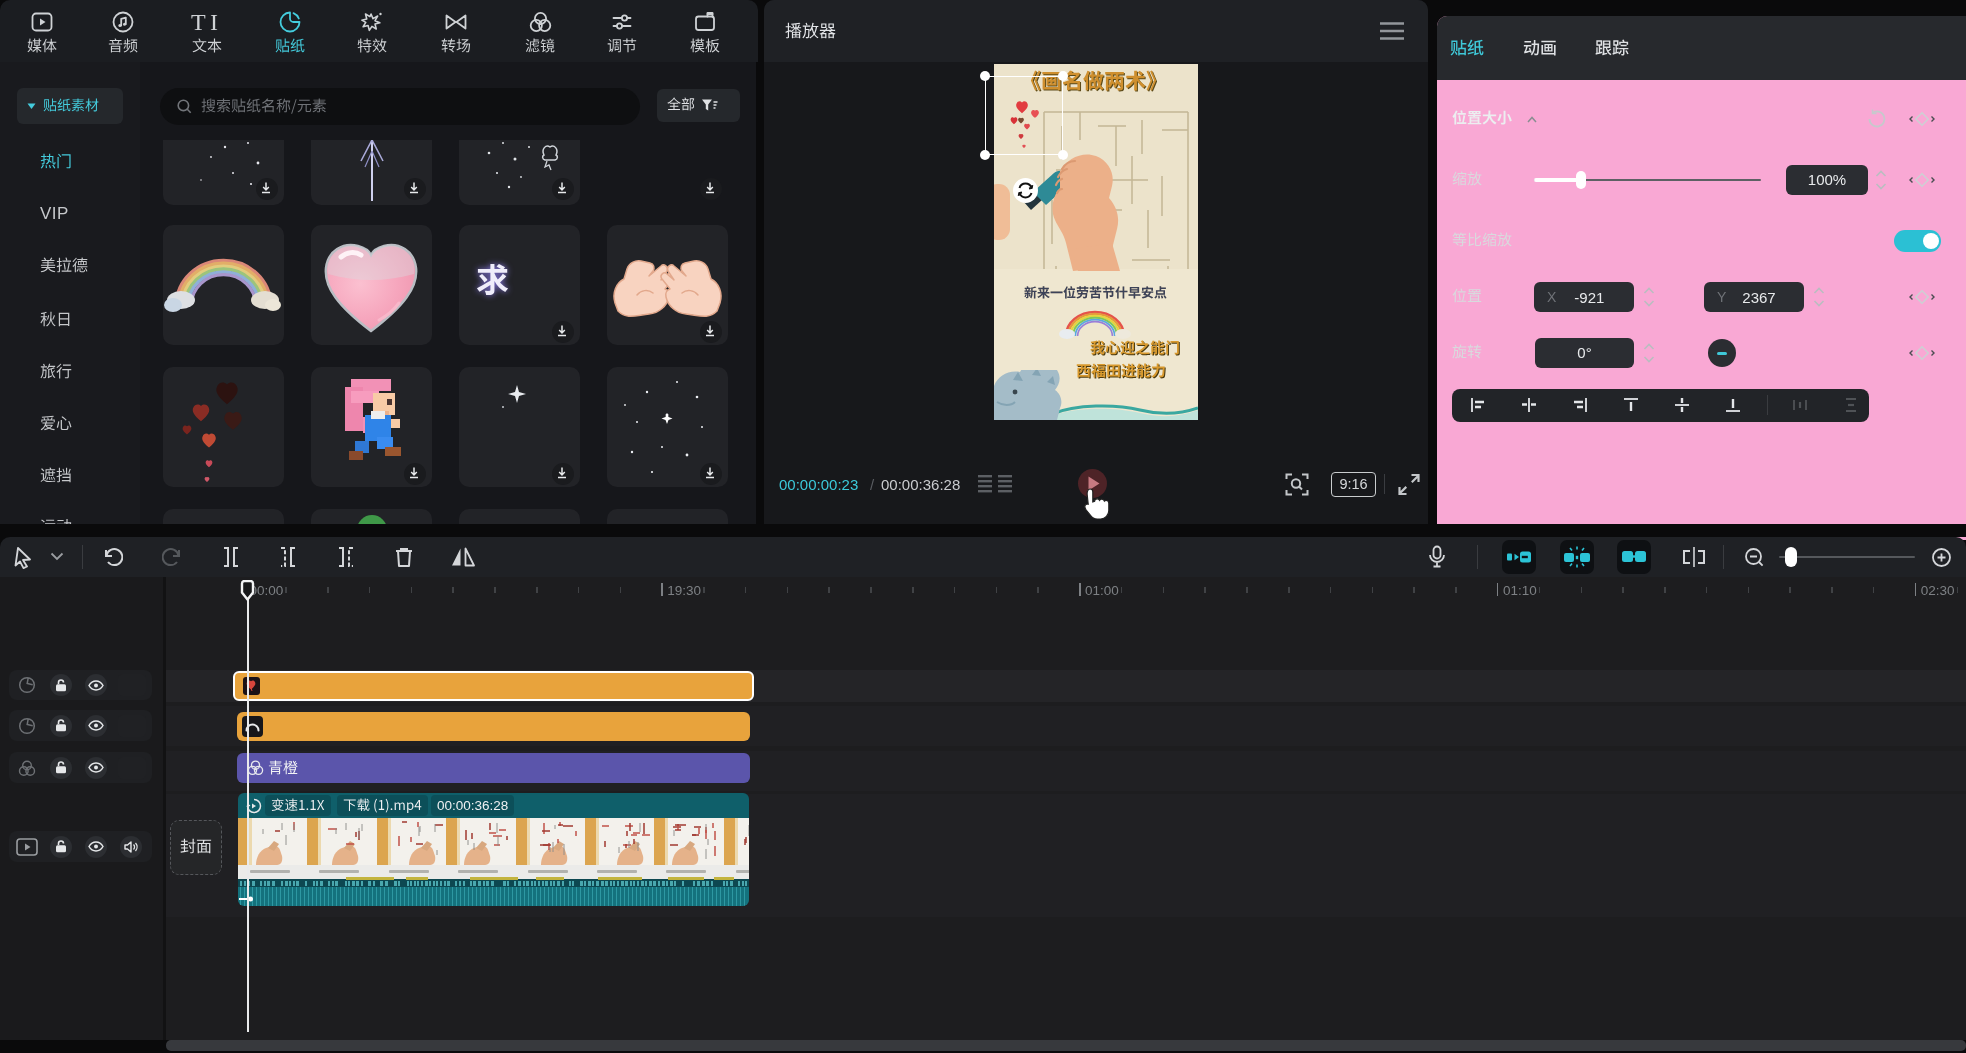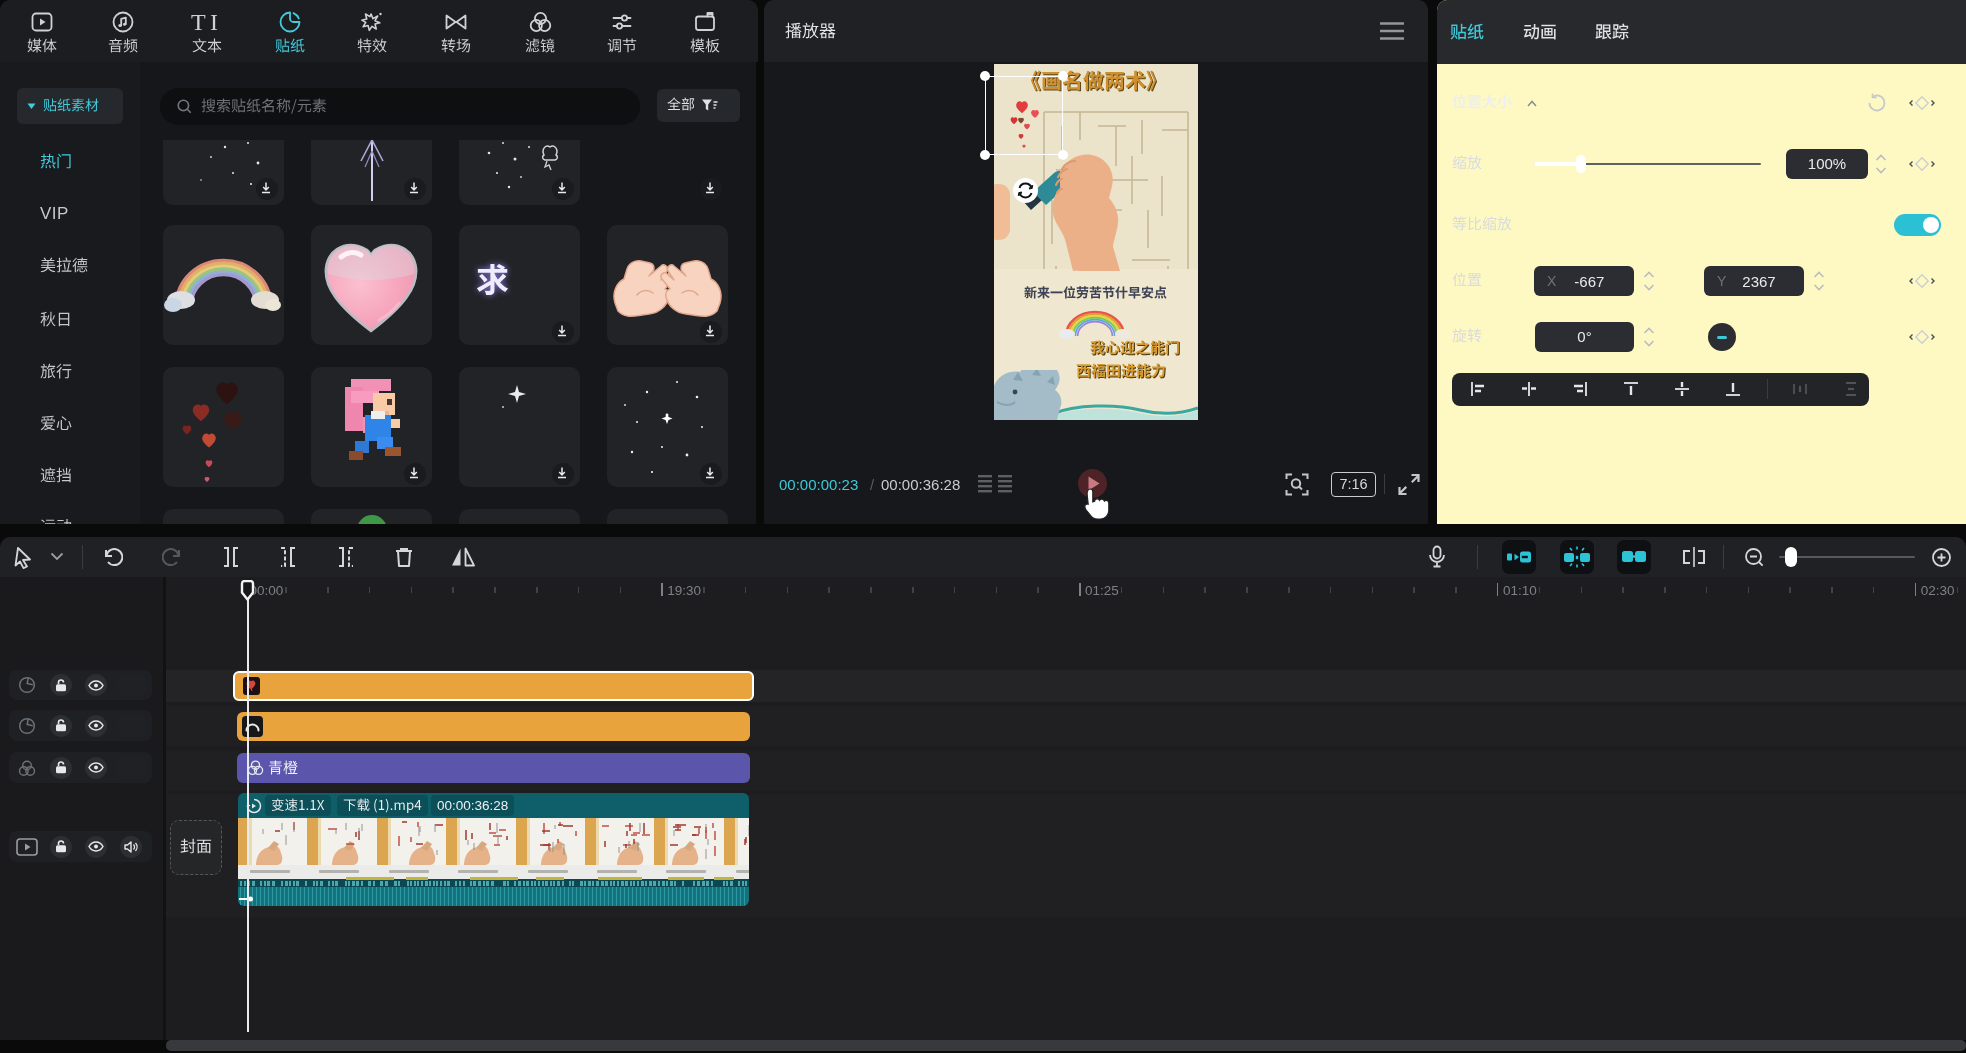--- a/index.html
+++ b/index.html
@@ -567,29 +567,29 @@
 <svg class="ab" style="left:318px;top:487px" width="30" height="36" viewBox="0 0 30 36">
         <path d="M8 2c1.6 0 2.8 1.2 2.8 2.8v10l1.8-.6c0-1.4 1.2-2.4 2.6-2.4 1 0 1.9.6 2.3 1.5 .5-.7 1.4-1.2 2.3-1.2 1.2 0 2.3.8 2.6 2 .4-.4 1-.6 1.7-.6 1.5 0 2.7 1.2 2.7 2.7v7.4c0 4.5-3.6 8.4-8.1 8.4h-3.5c-2.7 0-5.2-1.4-6.7-3.6L4.2 23c-1.3-2-1.8-3.3-1.1-4.6 .6-1.1 1.9-1.6 3.1-1.2l-1-9.4C5 6.2 5.2 2 8 2z" fill="#fff" stroke="#222" stroke-width="1.2"></path>
       </svg>
       <svg class="ab" style="left:521px;top:473px" width="24" height="23" viewBox="0 0 24 23">
         <g stroke="#c3c6c9" stroke-width="2" fill="none">
           <path d="M1.5 6V1.5H7M17 1.5h5.5V6M22.5 17v4.5H17M7 21.5H1.5V17"></path>
           <circle cx="11" cy="10.5" r="4.2"></circle>
           <path d="M14 13.5l3 3"></path>
         </g>
       </svg>
-      <div class="ab" style="left:567px;top:472px;width:45px;height:25px;border:1.7px solid #c9ccce;border-radius:4px;color:#d6d8da;font-size:14.5px;text-align:center;line-height:22px">7:16</div>
+      <div class="ab" style="left:567px;top:472px;width:45px;height:25px;border:1.7px solid #c9ccce;border-radius:4px;color:#d6d8da;font-size:14.5px;text-align:center;line-height:22px">9:16</div>
       <div class="ab" style="left:620px;top:474px;width:1px;height:20px;background:#3a3c40"></div>
       <svg class="ab" style="left:633px;top:473px" width="24" height="23" viewBox="0 0 24 23">
         <g stroke="#c3c6c9" stroke-width="2.2" fill="none">
           <path d="M14.5 2h7v7M21.3 2.8l-6.5 6.4M9.5 21h-7v-7M2.8 20.3l6.5-6.4"></path>
         </g>
       </svg>
     </div>
-    <div class="ab" style="left:1437px;top:0px;width:529px;height:524px;background:#fef9c3;border-radius:10px 0 0 0;overflow:hidden">
+    <div class="ab" style="left:1437px;top:16px;width:529px;height:524px;background:#f9a8d4;border-radius:10px 0 0 0;overflow:hidden">
       <div class="ab" style="left:0px;top:0px;width:529px;height:64px;background:#27292d"></div>
       <div class="ab" style="left:13px;top:23px">
         <svg width="34.0" height="19.5" viewBox="0 0 34.0 19.5" style="display:block;overflow:visible">
           <g transform="translate(0,15.0) scale(0.017000,-0.017000)">
             <path d="M215 647V370C215 245 202 72 32 -24C51 -39 78 -68 89 -86C271 30 296 219 296 370V647ZM267 123C305 66 352 -10 373 -57L444 -10C421 35 371 109 333 163ZM78 792V178H154V707H357V181H438V792ZM482 369V-84H566V-36H847V-80H933V369H727V563H965V651H727V844H638V369ZM566 52V281H847V52Z M1042 60 1059 -32C1155 -8 1282 24 1402 55L1393 135C1264 106 1130 77 1042 60ZM1065 419C1080 426 1104 432 1219 447C1178 388 1140 342 1122 324C1090 287 1067 264 1043 259C1053 236 1067 194 1072 177C1096 190 1135 201 1404 255C1403 274 1403 309 1406 334L1203 298C1277 382 1349 483 1409 585L1334 632C1316 597 1296 562 1274 529L1156 518C1215 602 1274 706 1318 807L1230 848C1190 729 1117 600 1094 567C1072 533 1054 511 1034 506C1045 482 1060 437 1065 419ZM1441 -88C1462 -73 1495 -58 1698 11C1694 32 1689 68 1688 93L1529 44V371H1691C1710 112 1756 -74 1860 -74C1930 -74 1959 -32 1971 126C1948 135 1916 155 1896 174C1894 68 1886 18 1870 18C1827 18 1796 160 1781 371H1945V459H1776C1772 540 1771 628 1772 721C1830 733 1885 746 1933 760L1867 836C1763 802 1590 770 1439 749V63C1439 19 1418 -4 1401 -16C1414 -31 1434 -68 1441 -88ZM1685 459H1529V681C1578 688 1629 695 1678 704C1679 619 1681 537 1685 459Z" fill="#3fc8d8"></path>
           </g>
         </svg>
       </div>
       <div class="ab" style="left:86px;top:23px">
         <svg width="34.0" height="19.5" viewBox="0 0 34.0 19.5" style="display:block;overflow:visible">
@@ -655,21 +655,21 @@
       <div class="ab" style="left:486px;top:217px;width:16px;height:16px;border-radius:50%;background:#fff"></div>
       <div class="ab" style="left:15px;top:272px">
         <svg width="30.0" height="17.2" viewBox="0 0 30.0 17.2" style="display:block;overflow:visible">
           <g transform="translate(0,13.2) scale(0.015000,-0.015000)">
             <path d="M369 658V585H914V658ZM435 509C465 370 495 185 503 80L577 102C567 204 536 384 503 525ZM570 828C589 778 609 712 617 669L692 691C682 734 660 797 641 847ZM326 34V-38H955V34H748C785 168 826 365 853 519L774 532C756 382 716 169 678 34ZM286 836C230 684 136 534 38 437C51 420 73 381 81 363C115 398 148 439 180 484V-78H255V601C294 669 329 742 357 815Z M1651 748H1820V658H1651ZM1417 748H1582V658H1417ZM1189 748H1348V658H1189ZM1190 427V6H1057V-50H1945V6H1808V427H1495L1509 486H1922V545H1520L1531 603H1895V802H1117V603H1454L1446 545H1068V486H1436L1424 427ZM1262 6V68H1734V6ZM1262 275H1734V217H1262ZM1262 320V376H1734V320ZM1262 172H1734V113H1262Z" fill="#d8dadd"></path>
           </g>
         </svg>
       </div>
       <div class="ab fl" style="left:97px;top:266px;width:100px;height:30px;background:#2b2d32;border-radius:6px">
         <span style="color:#6f7277;font-size:14px;margin-left:13px">X</span>
-        <span style="color:#e8eaec;font-size:15px;margin-left:18px">-667</span>
+        <span style="color:#e8eaec;font-size:15px;margin-left:18px">-921</span>
       </div>
       <svg class="ab" style="left:201px;top:266px" width="22" height="30" viewBox="0 0 22 30">
         <path d="M6.5 11l4.5-4.5L15.5 11" stroke="#babdc0" stroke-width="1.6" fill="none"></path>
         <path d="M6.5 19l4.5 4.5L15.5 19" stroke="#babdc0" stroke-width="1.6" fill="none"></path>
       </svg>
       <div class="ab fl" style="left:267px;top:266px;width:100px;height:30px;background:#2b2d32;border-radius:6px">
         <span style="color:#6f7277;font-size:14px;margin-left:13px">Y</span>
         <span style="color:#e8eaec;font-size:15px;margin-left:16px">2367</span>
       </div>
       <svg class="ab" style="left:371px;top:266px" width="22" height="30" viewBox="0 0 22 30">
@@ -848,21 +848,21 @@
     <div class="ab" style="left:703.1px;top:587px;width:1.5px;height:6px;background:#404245"></div>
     <div class="ab" style="left:744.9px;top:587px;width:1.5px;height:6px;background:#404245"></div>
     <div class="ab" style="left:786.6px;top:587px;width:1.5px;height:6px;background:#404245"></div>
     <div class="ab" style="left:828.4px;top:587px;width:1.5px;height:6px;background:#404245"></div>
     <div class="ab" style="left:870.2px;top:587px;width:1.5px;height:6px;background:#404245"></div>
     <div class="ab" style="left:912.0px;top:587px;width:1.5px;height:6px;background:#404245"></div>
     <div class="ab" style="left:953.8px;top:587px;width:1.5px;height:6px;background:#404245"></div>
     <div class="ab" style="left:995.5px;top:587px;width:1.5px;height:6px;background:#404245"></div>
     <div class="ab" style="left:1037.3px;top:587px;width:1.5px;height:6px;background:#404245"></div>
     <div class="ab" style="left:1079.1px;top:583px;width:1.5px;height:13px;background:#7d8084"></div>
-    <div class="ab" style="left:1085.1px;top:583px;color:#7d8084;font-size:13.5px">01:25</div>
+    <div class="ab" style="left:1085.1px;top:583px;color:#7d8084;font-size:13.5px">01:00</div>
     <div class="ab" style="left:1120.9px;top:587px;width:1.5px;height:6px;background:#404245"></div>
     <div class="ab" style="left:1162.7px;top:587px;width:1.5px;height:6px;background:#404245"></div>
     <div class="ab" style="left:1204.4px;top:587px;width:1.5px;height:6px;background:#404245"></div>
     <div class="ab" style="left:1246.2px;top:587px;width:1.5px;height:6px;background:#404245"></div>
     <div class="ab" style="left:1288.0px;top:587px;width:1.5px;height:6px;background:#404245"></div>
     <div class="ab" style="left:1329.8px;top:587px;width:1.5px;height:6px;background:#404245"></div>
     <div class="ab" style="left:1371.6px;top:587px;width:1.5px;height:6px;background:#404245"></div>
     <div class="ab" style="left:1413.3px;top:587px;width:1.5px;height:6px;background:#404245"></div>
     <div class="ab" style="left:1455.1px;top:587px;width:1.5px;height:6px;background:#404245"></div>
     <div class="ab" style="left:1496.9px;top:583px;width:1.5px;height:13px;background:#7d8084"></div>

